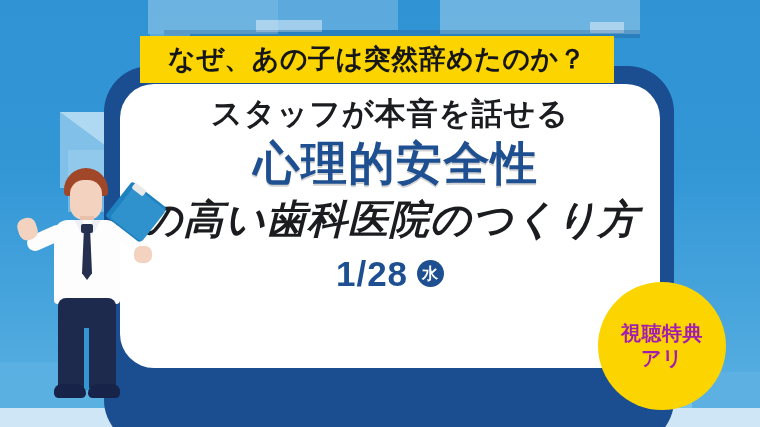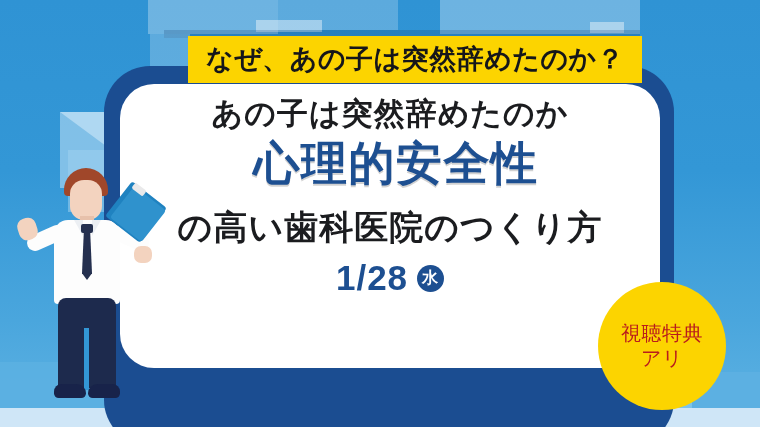--- a/index.html
+++ b/index.html
@@ -30,43 +30,43 @@
   
   #navycard{position:absolute;left:104px;top:66px;width:570px;height:380px;
             background:#1b4d91;border-radius:46px;}
   
   #whitepanel{position:absolute;left:120px;top:84px;width:540px;height:284px;
               background:#ffffff;border-radius:34px;}
 
   
   #banner{position:absolute;left:140px;top:36px;height:47px;
           background:#fcd400;display:flex;align-items:center;justify-content:flex-start;
-          padding:0 18px;box-sizing:border-box;margin-left:48px;}
+          padding:0 28px;box-sizing:border-box;}
   #banner .btxt{font-size:27px;font-weight:700;color:#15161a;letter-spacing:.5px;
                 white-space:nowrap;line-height:1;}
 
   
   #headline{position:absolute;left:120px;top:96px;width:540px;text-align:center;}
   .l1{font-size:31px;font-weight:700;color:#1b1c1f;letter-spacing:1px;line-height:1.18;}
   .l2{font-size:46px;font-weight:800;color:#1d4f91;letter-spacing:1.5px;line-height:1.22;
       margin-top:2px;
       -webkit-text-stroke:5px #ffffff;paint-order:stroke fill;
       text-shadow:0 2px 0 rgba(0,0,0,.18);margin-left:12px;}
-  .l3{font-size:34px;font-weight:700;color:#1b1c1f;letter-spacing:1px;line-height:1.2;margin-top:16px;}
+  .l3{font-size:40px;font-weight:700;color:#1b1c1f;letter-spacing:1px;line-height:1.2;margin-top:4px;font-style:italic;}
   .l4{font-size:35px;font-weight:700;color:#1d4f91;letter-spacing:1px;line-height:1.2;
       margin-top:10px;display:flex;align-items:center;justify-content:center;gap:9px;}
   .daycircle{display:inline-flex;align-items:center;justify-content:center;
              width:27px;height:27px;border-radius:50%;background:#1d4f91;color:#fff;
              font-size:16px;font-weight:700;line-height:1;}
 
   
   #badge{position:absolute;left:598px;top:282px;width:128px;height:128px;border-radius:50%;
          background:#fcd400;display:flex;flex-direction:column;align-items:center;
          justify-content:center;gap:2px;}
-  #badge .bl{font-size:20px;font-weight:400;color:#b91c1c;line-height:1.15;letter-spacing:.5px;}
+  #badge .bl{font-size:20px;font-weight:700;color:#a21caf;line-height:1.15;letter-spacing:.5px;}
 
   
   #person{position:absolute;left:18px;top:168px;width:132px;height:240px;}
   .pc{position:absolute;}
   .hair{left:46px;top:0;width:44px;height:28px;background:#a0472a;
         border-radius:22px 22px 4px 4px;}
   .face{left:52px;top:12px;width:32px;height:40px;background:#f3d3bf;border-radius:14px;}
   .neck{left:62px;top:48px;width:14px;height:10px;background:#e7c1ab;}
   .shirt{left:36px;top:52px;width:66px;height:84px;background:#fdfdfd;border-radius:14px 14px 4px 4px;}
   .collarL{left:56px;top:52px;width:0;height:0;border-left:9px solid transparent;
@@ -124,21 +124,21 @@
   <div class="bg bg-ground2" style="left:430px;top:400px;width:180px;height:27px;"></div>
 
   <div id="navycard"></div>
   <div id="whitepanel"></div>
 
   <div id="banner">
     <span class="btxt">なぜ、あの子は突然辞めたのか？</span>
   </div>
 
   <div id="headline">
-    <div class="l1">あの子は突然辞めたのか</div>
+    <div class="l1">スタッフが本音を話せる</div>
     <div class="l2">心理的安全性</div>
     <div class="l3">の高い歯科医院のつくり方</div>
     <div class="l4">
       <span>1/28</span>
       <span class="daycircle">水</span>
     </div>
   </div>
 
   <div id="badge">
     <div class="bl">視聴特典</div>

